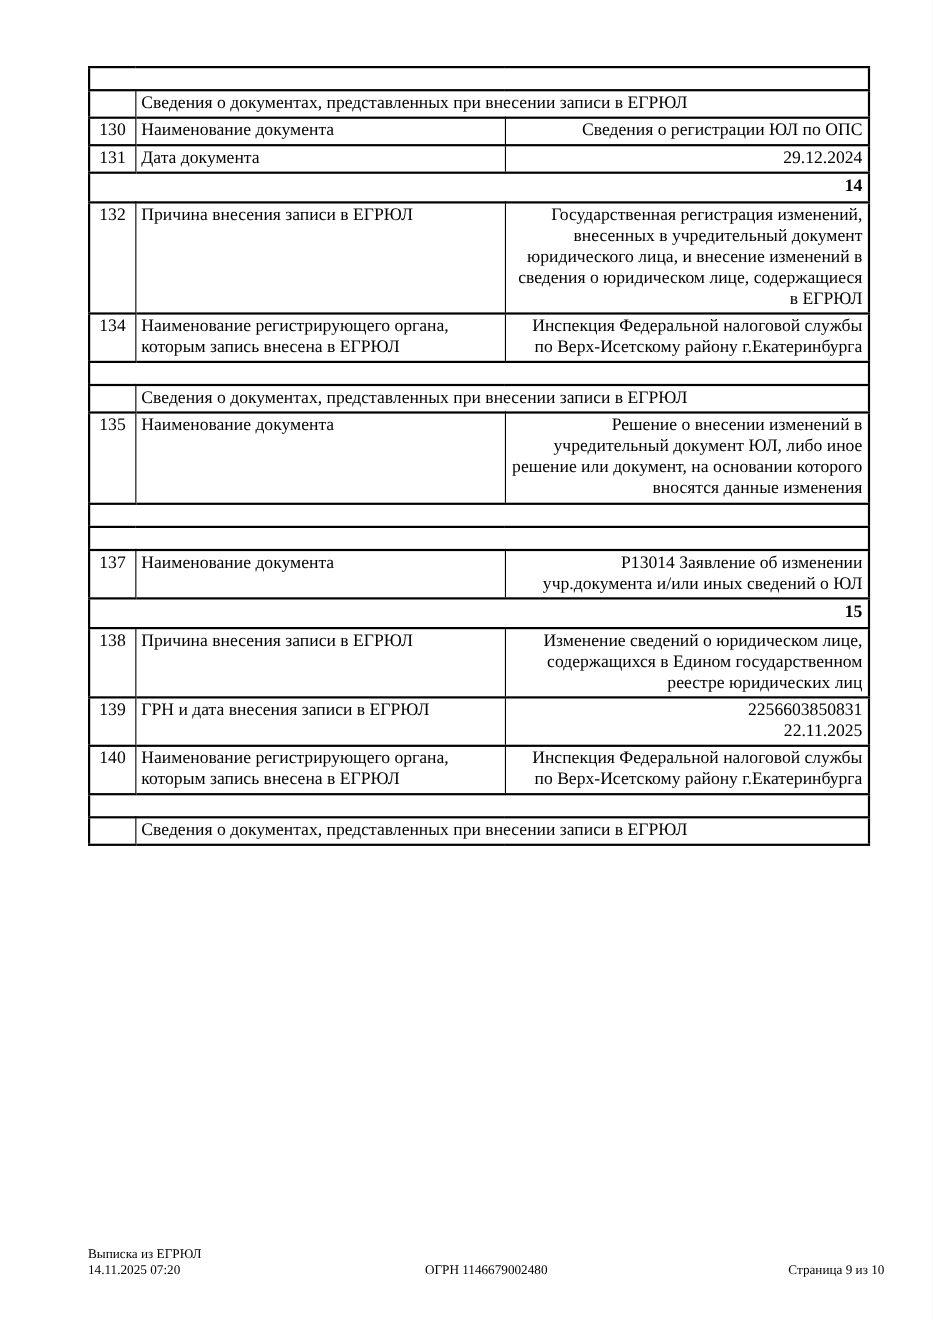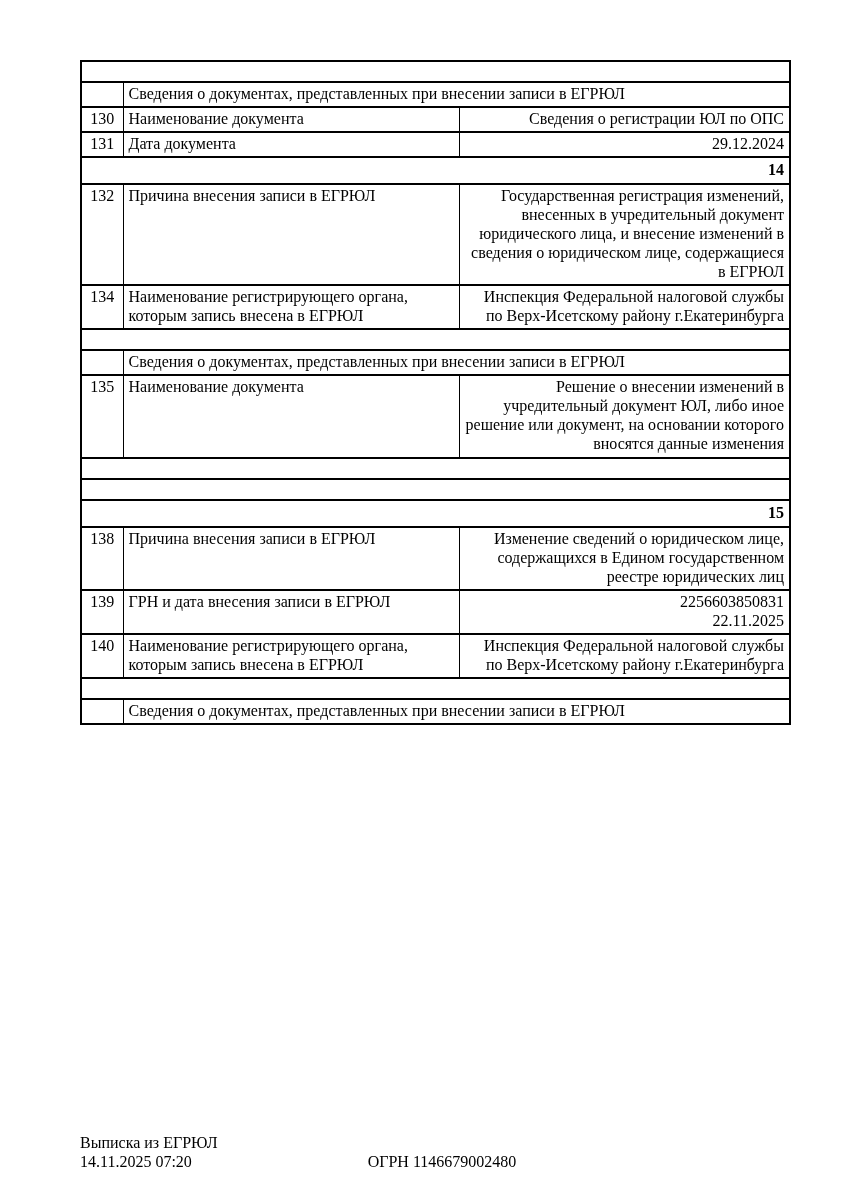--- a/index.html
+++ b/index.html
@@ -22,21 +22,21 @@
     overflow:hidden;
   }
   .doc-table td.num { text-align:center; padding-left:2px; padding-right:2px; }
   .doc-table td.section-cell { text-align:right; font-weight:bold; padding-top:2px; padding-bottom:4px; }
   .doc-table td.value { white-space:pre-line;text-align:right; }
   .doc-table td.spacer-cell { height:21px; }
   .doc-table td.docs-header-cell { }
   .footer {
     position:absolute; left:80px; right:44px; top:1133px;
     display:grid; grid-template-columns:1fr auto 1fr; align-items:end;
-    font-size:16px; line-height:1.2;
+    font-size:12px; line-height:1.2;
   }
   .footer .footer-right { text-align:right; }
   .footer .footer-center { text-align:center;font-family:Liberation Serif, serif; }
 </style>
 </head>
 <body>
 
 <div class="page">
 
   <table class="doc-table">
@@ -88,20 +88,25 @@
           <td class="label">Наименование документа</td>
           <td class="value">Решение о внесении изменений в учредительный документ ЮЛ, либо иное решение или документ, на основании которого вносятся данные изменения</td>
         </tr>
         <tr>
           <td colspan="3" class="spacer-cell"></td>
         </tr>
         <tr>
           <td colspan="3" class="spacer-cell"></td>
         </tr>
         <tr>
+          <td class="num">137</td>
+          <td class="label">Наименование документа</td>
+          <td class="value">Р13014 Заявление об изменении учр.документа и/или иных сведений о ЮЛ</td>
+        </tr>
+        <tr>
           <td colspan="3" class="section-cell">15</td>
         </tr>
         <tr>
           <td class="num">138</td>
           <td class="label">Причина внесения записи в ЕГРЮЛ</td>
           <td class="value">Изменение сведений о юридическом лице, содержащихся в Едином государственном реестре юридических лиц</td>
         </tr>
         <tr>
           <td class="num">139</td>
           <td class="label">ГРН и дата внесения записи в ЕГРЮЛ</td>
@@ -122,15 +127,16 @@
         </tr>
       </tbody>
   </table>
 
   <div class="footer">
     <div class="footer-left">
       <div>Выписка из ЕГРЮЛ</div>
       <div>14.11.2025 07:20</div>
     </div>
     <div class="footer-center">ОГРН 1146679002480</div>
+    <div class="footer-right">Страница 9 из 10</div>
   </div>
 
 </div>
 
 </body></html>

